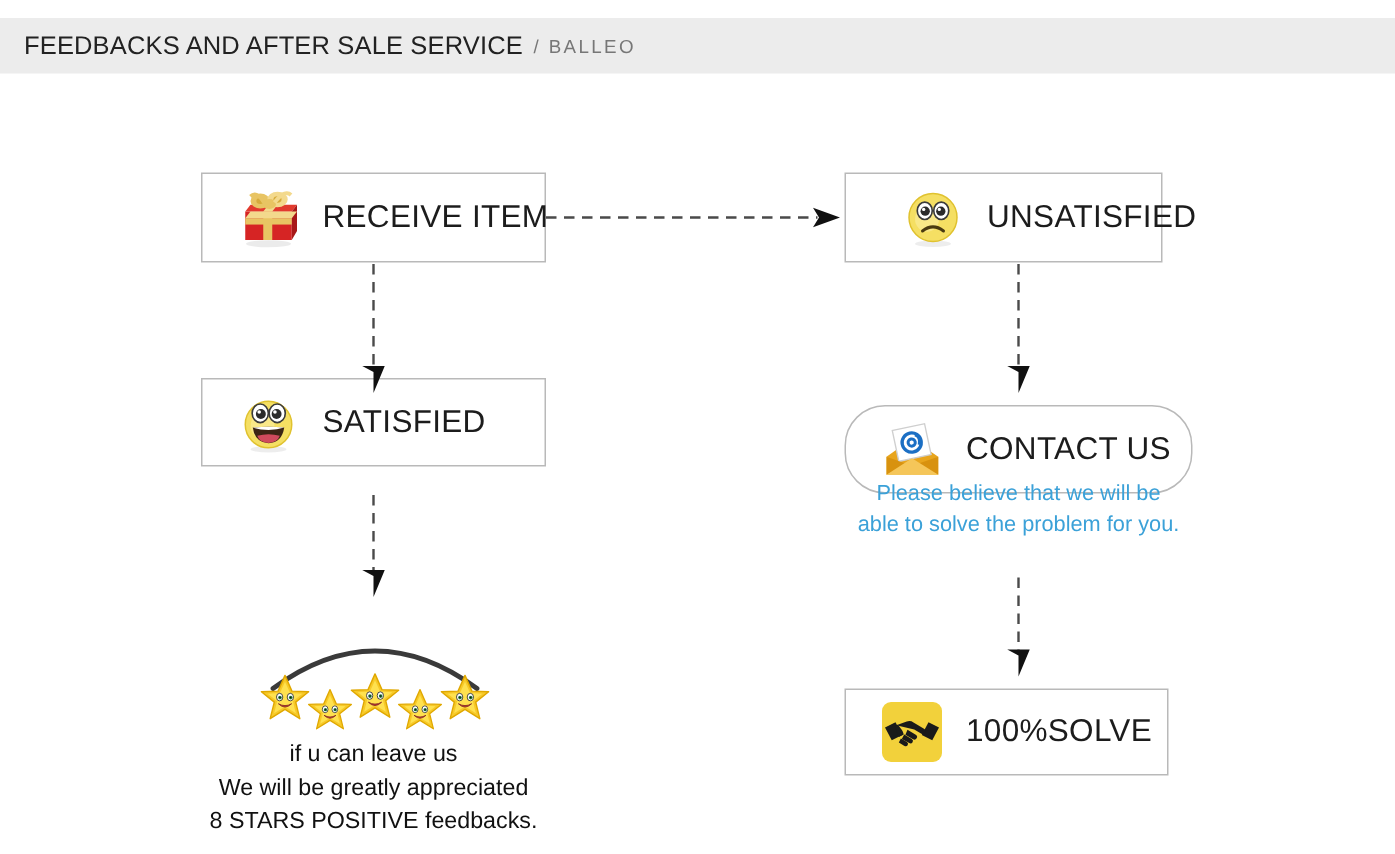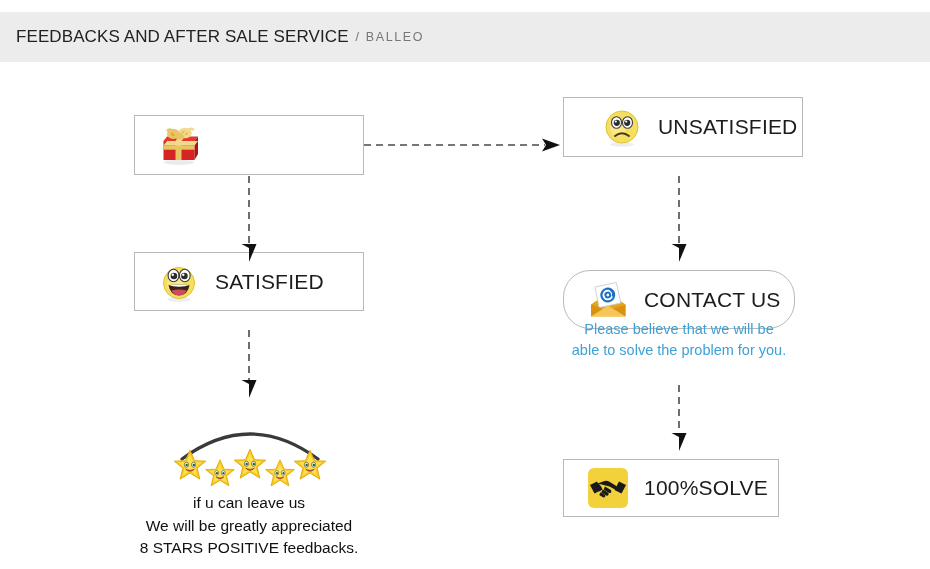--- a/index.html
+++ b/index.html
@@ -15,21 +15,21 @@
     font-family: "Liberation Sans", sans-serif;
     -webkit-font-smoothing: antialiased;
   }
 
   
   .header-band {
     position: absolute;
     left: 0;
     top: 12px;
     width: 930px;
-    height: 50px;
+    height: 37px;
     background: #ececec;
     display: flex;
     align-items: center;
   }
   .header-title {
     margin-left: 16px;
     font-size: 17px;
     color: #222222;
     letter-spacing: 0.1px;
     white-space: nowrap;
@@ -61,21 +61,21 @@
   .box-icon {
     width: 44px;
     height: 44px;
     flex: 0 0 44px;
     margin-right: 14px;
     position: relative;
   }
   .box-icon svg { display: block; width: 100%; height: 100%; }
 
   #box-receive-item { left: 134px; top: 115px; width: 230px; height: 60px; }
-  #box-unsatisfied  { left: 563px; top: 97px; width: 240px; height: 60px; padding-left: 36px; }
+  #box-unsatisfied  { left: 563px; top: 115px; width: 212px; height: 60px; padding-left: 36px; }
   #box-satisfied    { left: 134px; top: 252px; width: 230px; height: 59px; }
   #box-contact-us   { left: 563px; top: 270px; width: 232px; height: 59px; border-radius: 27px; }
   #box-solve        { left: 563px; top: 459px; width: 216px; height: 58px; }
 
   
   .conn { position: absolute; }
   .conn svg { display: block; overflow: visible; }
 
   #conn-receive-to-unsatisfied { left: 364px; top: 130px; width: 200px; height: 30px; }
   #conn-receive-to-satisfied   { left: 234px; top: 176px; width: 30px; height: 88px; }
@@ -140,20 +140,21 @@
       <polygon points="6.5,22.5 37.5,22.5 41,18 10,18" fill="#f3d98c"></polygon>
       <ellipse cx="16.5" cy="11" rx="6.5" ry="5" fill="#e8c463"></ellipse>
       <ellipse cx="16.5" cy="11" rx="2.6" ry="2" fill="#d6ab3c"></ellipse>
       <ellipse cx="28" cy="10" rx="6.8" ry="5.2" fill="#f3d98c"></ellipse>
       <ellipse cx="28" cy="10" rx="2.7" ry="2.1" fill="#d6ab3c"></ellipse>
       <ellipse cx="22.5" cy="13" rx="4.5" ry="3.4" fill="#e8c463"></ellipse>
       <path d="M19 12 Q14 4 10 8" stroke="#e8c463" stroke-width="2.6" fill="none"></path>
       <path d="M26 12 Q33 3 37 7" stroke="#f3d98c" stroke-width="2.6" fill="none"></path>
     </svg>
   </div>
+  <div class="box-label">RECEIVE ITEM</div>
 </div>
 
 <div class="flow-box" id="box-unsatisfied">
   <div class="box-icon">
     <svg viewBox="0 0 44 44">
       <ellipse cx="22" cy="39.5" rx="12" ry="2.2" fill="#00000012"></ellipse>
       <circle cx="22" cy="22" r="16" fill="#f5df63"></circle>
       <circle cx="22" cy="22" r="16" fill="none" stroke="#e0c22f" stroke-width="1"></circle>
       <ellipse cx="18" cy="23" rx="8" ry="8.5" fill="#fbefa8" opacity="0.55"></ellipse>
       <ellipse cx="16.5" cy="17.5" rx="5" ry="5.8" fill="#ffffff" stroke="#3b3b3b" stroke-width="1.1"></ellipse>

